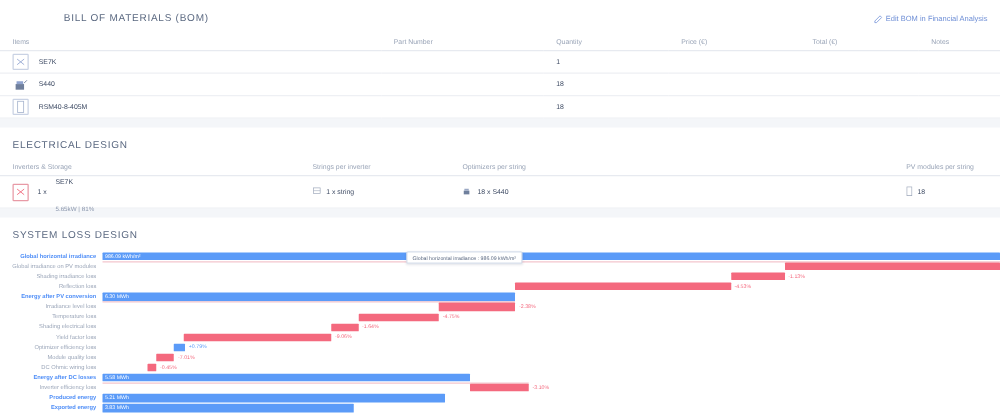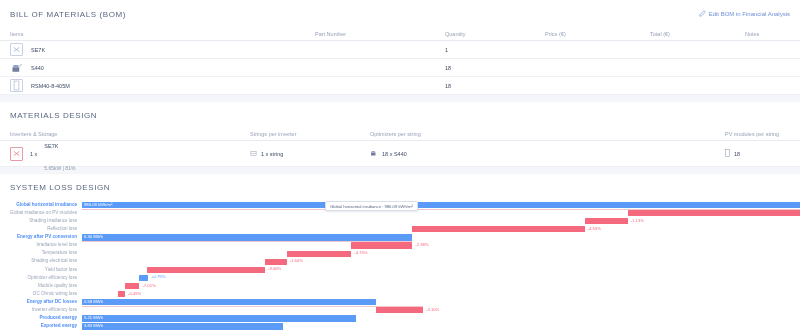--- a/index.html
+++ b/index.html
@@ -19,22 +19,23 @@
     letter-spacing: 0.6px;
     color: #5a6880;
     font-weight: 400;
     padding: 0 0 0 10px;
   }
   .band-gap { height: 7px; background: #f4f6f9; width: 100%; }
 
   
   .bom { padding-top: 10px; }
   .bom-head-row {
-    display: flex; align-items: flex-start; justify-content: space-between;
+    display: flex; align-items: flex-end; justify-content: space-between;
     padding-right: 10px;
+    padding-left: 41px;
   }
   .edit-link {
     display: flex; align-items: center; gap: 3px;
     color: #6f8fd6; font-size: 6px; cursor: pointer;
   }
   .edit-link svg { display:block; }
 
   table.bom-table { width: 100%; border-collapse: collapse; margin-top: 12px; }
   table.bom-table th {
     text-align: left; font-weight: 400; font-size: 5.5px;
@@ -212,21 +213,21 @@
           <td></td>
           <td></td>
         </tr>
       </tbody>
     </table>
   </section>
 
   <div class="band-gap"></div>
 
   <section class="ed">
-    <div class="section-title">MATERIALS DESIGN</div>
+    <div class="section-title">ELECTRICAL DESIGN</div>
     <div class="ed-cols">
       <div class="ed-c1">Inverters &amp; Storage</div>
       <div class="ed-c2">Strings per inverter</div>
       <div class="ed-c3">Optimizers per string</div>
       <div class="ed-c4">PV modules per string</div>
     </div>
     <div class="ed-row">
       <div class="inv-cell">
         <span class="inv-box">
           <svg width="9" height="9" viewBox="0 0 16 16">

